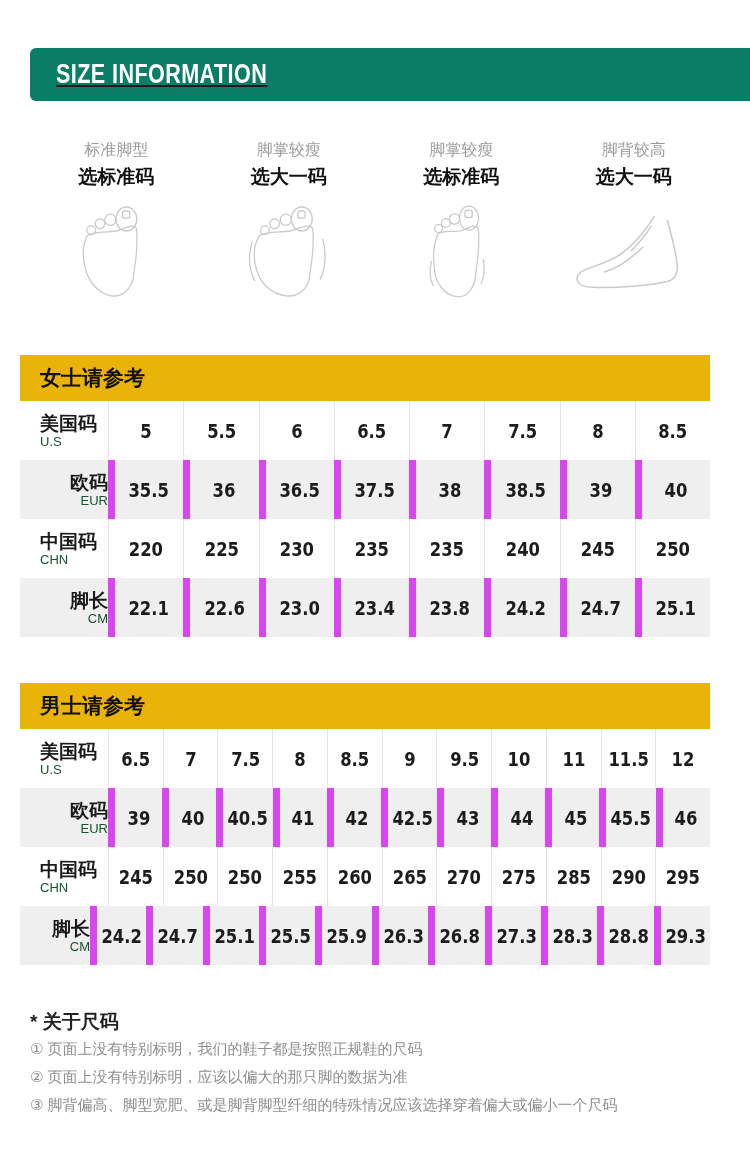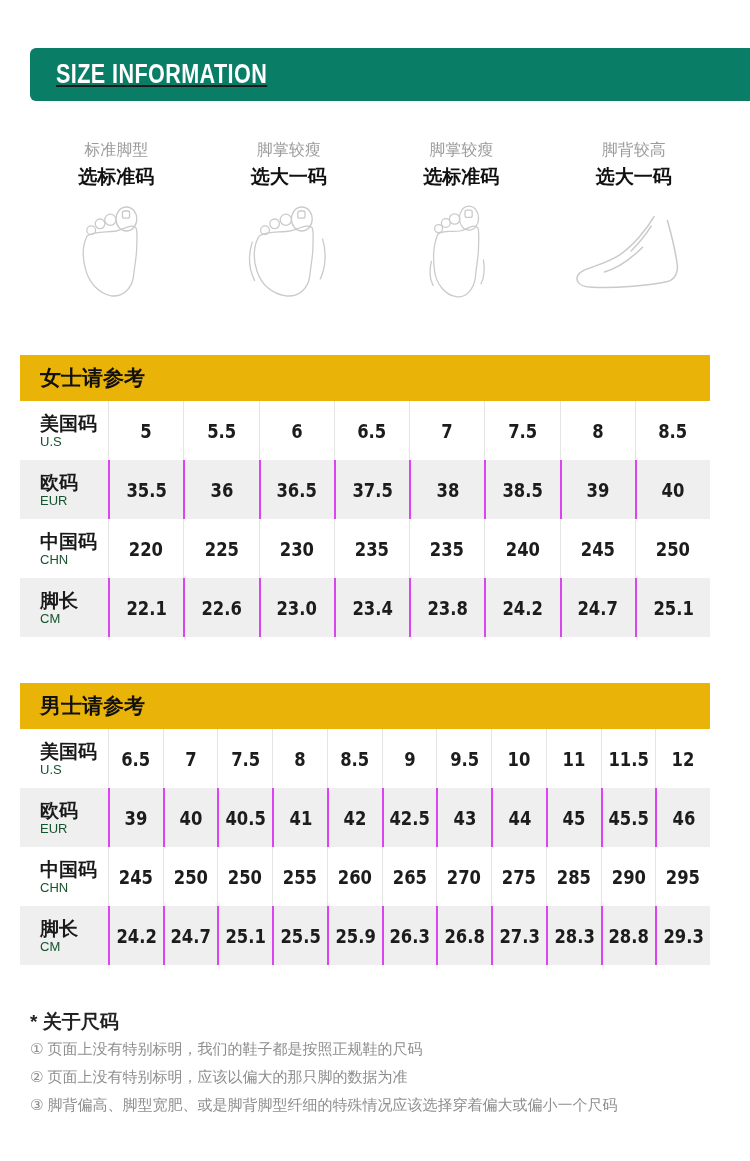--- a/index.html
+++ b/index.html
@@ -33,33 +33,33 @@
   .foot-col svg { margin-top:8px; }
 
   
   .size-table { margin:48px 0 0 20px; width:690px; }
   .size-table.men { margin-top:46px; }
   .table-title {
     background:#eab308; height:46px; line-height:46px;
     padding-left:20px; font-size:21px; font-weight:bold; color:#111;
   }
   .trow { display:flex; height:59px; }
-  .trow.gray { background:#efefef; }
+  .trow.gray { background:#efefef;text-align:right; }
   .label-cell {
     width:88px; padding-left:20px; display:flex; flex-direction:column;
     justify-content:center;
   }
   .lbl-main { font-size:19px; color:#1a1a1a; font-weight:600; line-height:21px; }
   .lbl-sub  { font-size:13px; color:#14532d; line-height:15px; }
   .cells { flex:1; display:flex; }
   .cell {
     flex:1; display:flex; align-items:center; justify-content:center;
     border-left:1px solid #e5e5e5;
   }
-  .trow.gray .cell { border-left:2px solid #d946ef; }
+  .trow.gray .cell { border-left:7px solid #d946ef; }
   .cnum {
     font-family:"DejaVu Sans","Liberation Sans",sans-serif;
     font-weight:bold; font-size:20px; color:#1c1c1c;
     display:inline-block; transform:scaleX(.82);
     white-space:nowrap;
   }
 
   
   .notes { margin:44px 30px 0 30px; }
   .notes-title { font-size:19px; color:#222; font-weight:600; }

